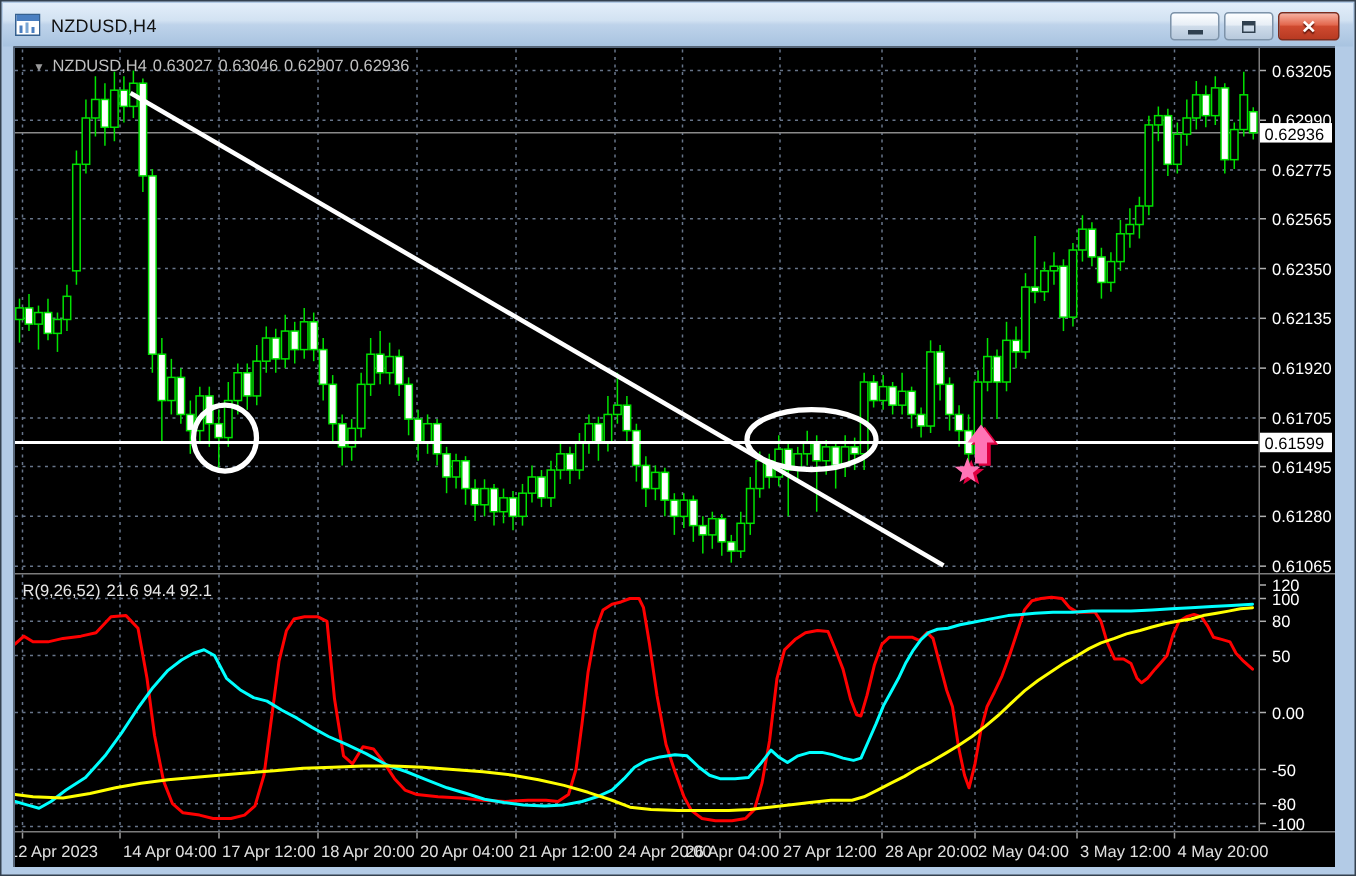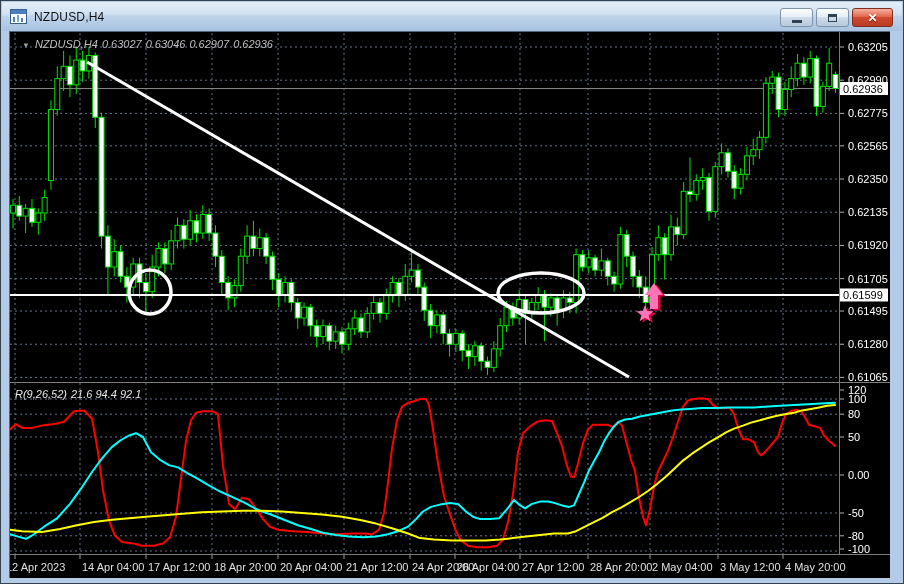--- a/index.html
+++ b/index.html
@@ -14,25 +14,25 @@
     background:linear-gradient(#fdfeff 0%,#e7eef6 45%,#cfdcea 50%,#b7c9dc 100%);
     display:flex;align-items:center;justify-content:center;cursor:default;}
   .wbtn.close{width:41px;border:1px solid #7d2c1e;
     background:linear-gradient(#f7b0a0 0%,#e2674d 45%,#cf4a30 50%,#b83a22 100%);}
   .glyph-min{width:10px;height:3px;background:#30404f;margin-top:7px;}
   .glyph-restore{width:9px;height:8px;border:1px solid #30404f;border-top:3px solid #30404f;box-sizing:border-box;background:transparent;}
   .glyph-close{color:#fff;font-size:12px;font-weight:bold;line-height:1;text-shadow:0 1px 1px #5e140a;}
   #content{position:absolute;left:8px;top:30px;width:880px;height:546px;background:#000;
     border-top:1px solid #56667a;border-left:1px solid #56667a;}
   #plot-svg{position:absolute;left:0;top:0;}
-  #quote-line{position:absolute;left:12px;top:6px;font-size:11px;color:#bfbfbf;white-space:nowrap;font-style:italic;}
+  #quote-line{position:absolute;left:12px;top:6px;font-size:11px;color:#bfbfbf;white-space:nowrap;}
   #quote-line .tri{color:#9a9a9a;font-size:8px;margin-right:5px;}
   #quote-line span{margin-right:4px;}
   #ind-label{position:absolute;left:5px;top:356px;font-size:11px;color:#e8e8e8;white-space:nowrap;}
-  #ind-label span{margin-right:4px;font-style:italic;}
+  #ind-label span{margin-right:4px;}
 </style>
 </head>
 <body>
 
 <div id="window">
   <div id="titlebar">
     <svg id="app-icon" viewBox="0 0 17 15">
       <rect x="0.5" y="0.5" width="16" height="14" fill="#ffffff" stroke="#35608f"></rect>
       <rect x="1" y="1" width="15" height="4" fill="#4a7fc1"></rect>
       <rect x="3" y="8" width="2" height="5" fill="#4a7fc1"></rect>

